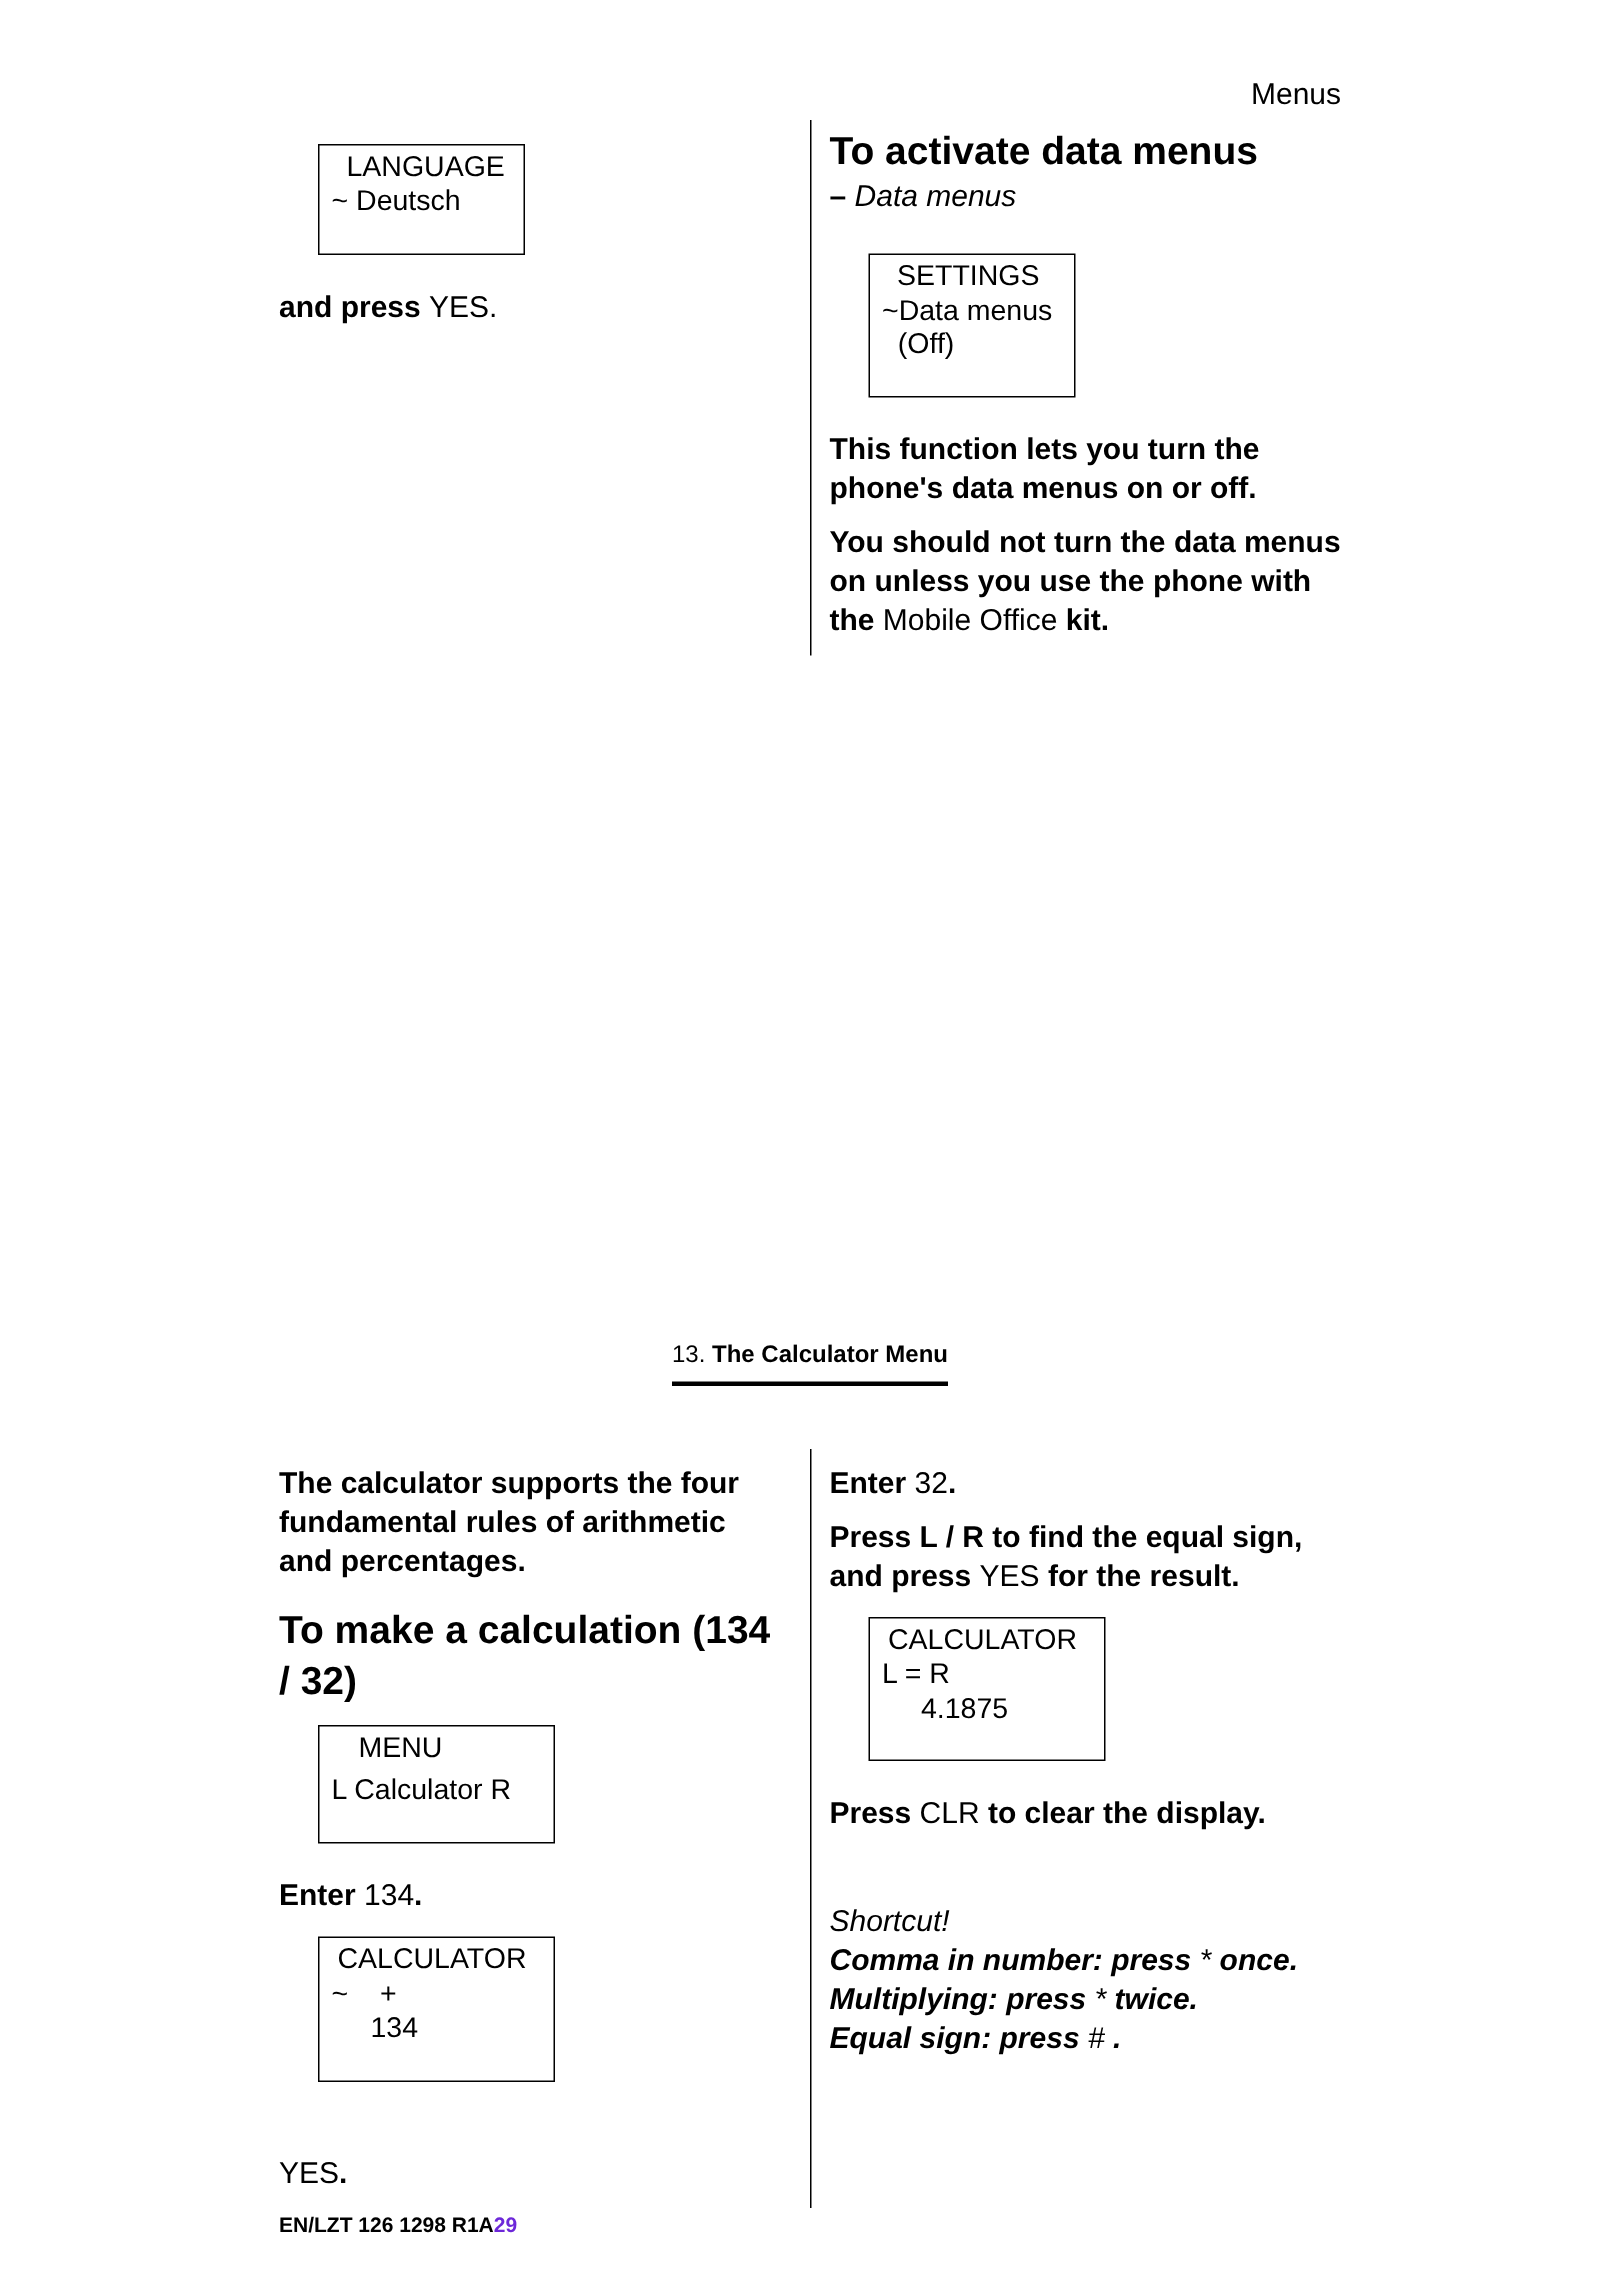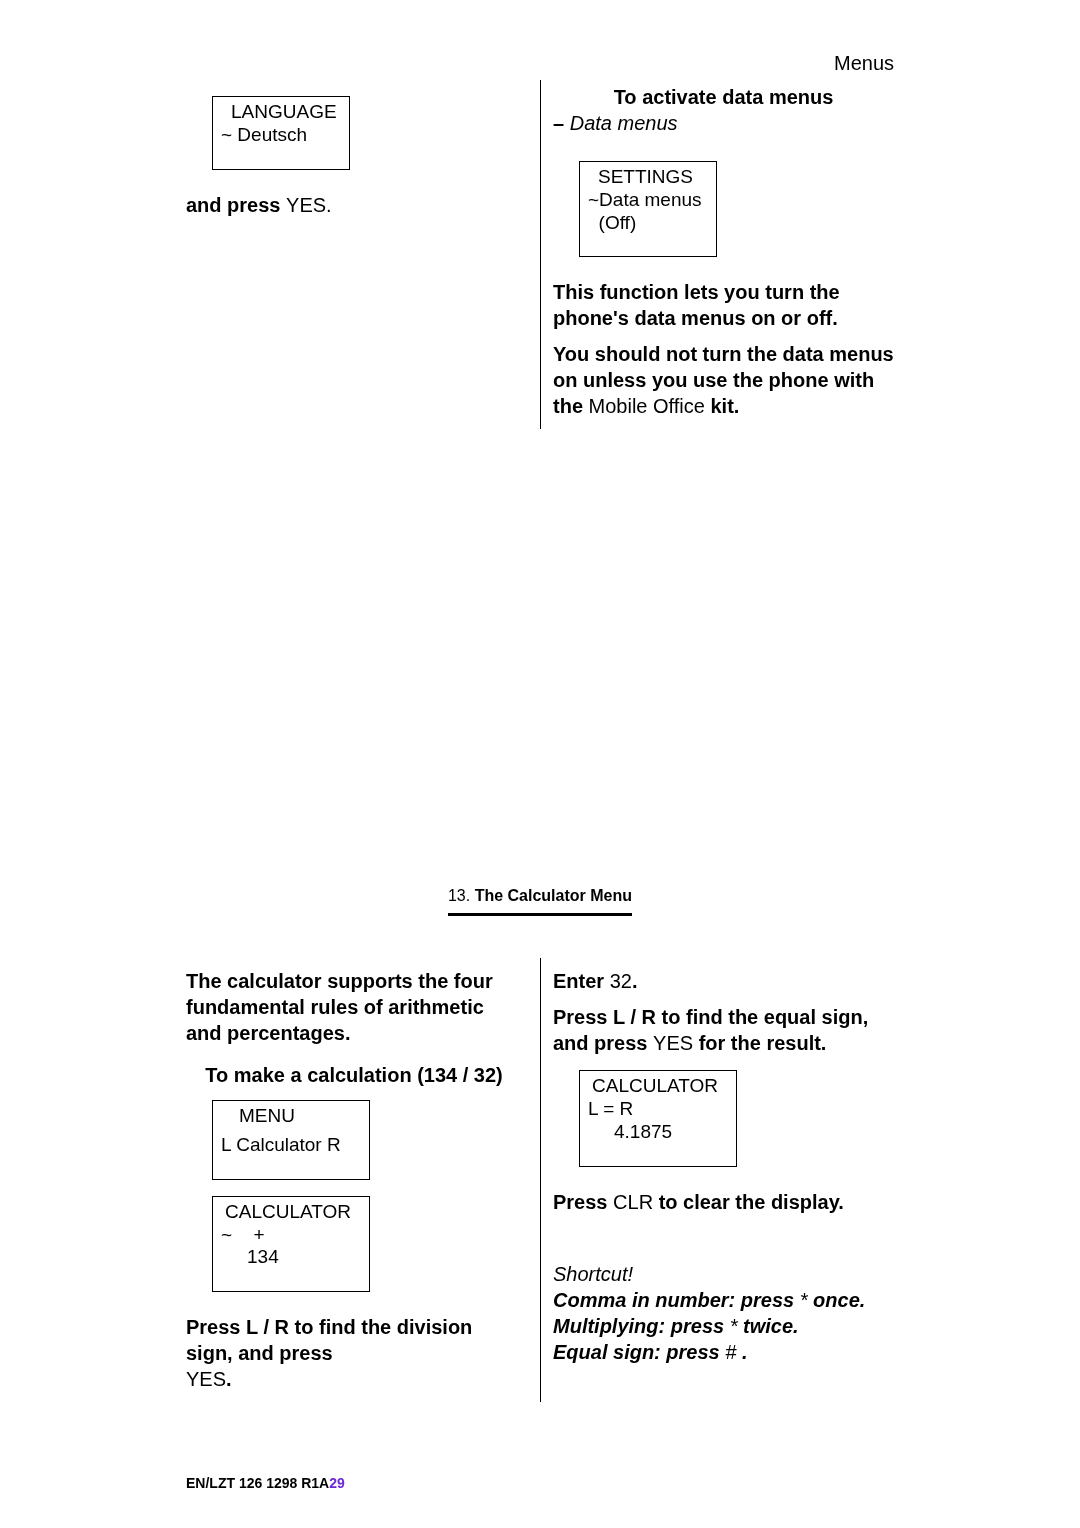--- a/index.html
+++ b/index.html
@@ -38,21 +38,21 @@
   .display-box {
     display: inline-block;
     border: 1px solid #000;
     padding: 4px 8px 22px 8px;
     margin: 4px 0 12px 26px;
     font-size: 19px;
     line-height: 1.2;
     min-width: 120px;
   }
   .display-box .line { display: block; }
-  .h2 { font-weight: bold; font-size: 20px; margin-top: 4px; margin-bottom: 0; text-align: center; }
+  .h2 { font-weight: bold; font-size: 26px; margin-top: 4px; margin-bottom: 0; }
   .sub-italic { font-style: italic; font-size: 20px; margin-bottom: 21px; }
   .b { font-weight: bold; }
   .i { font-style: italic; }
   .section-title-wrap { text-align: center; margin: 72px 0 42px; }
   .section-title {
     display: inline-block;
     font-size: 16px;
     padding-bottom: 6px;
     border-bottom: 3px solid #000;
   }
@@ -127,32 +127,35 @@
 
       <div class="display-box" style="min-width:140px;">
         <span class="line" style="padding-left:18px;">MENU</span>
         <span class="line calc-row" style="padding-top:6px;">
           <span>L</span>
           <span>Calculator</span>
           <span>R</span>
         </span>
       </div>
 
+      <div class="para">
+        <span class="b">Enter </span><span>134</span><span class="b">.</span>
+      </div>
 
       <div class="display-box" style="min-width:140px;">
         <span class="line" style="padding-left:4px;">CALCULATOR</span>
         <span class="line">
           <span>~</span>
           <span style="padding-left:16px;">+</span>
         </span>
         <span class="line" style="padding-left:26px;">134</span>
       </div>
 
       <div class="para">
-        <span class="b">Press L / R to find the division sign, and press </span><br>
+        <br>
         <span>YES</span><span class="b">.</span>
       </div>
     </div>
 
     <div class="col col-right">
       <div class="para">
         <span class="b">Enter </span><span>32</span><span class="b">.</span>
       </div>
       <div class="para">
         <span class="b">Press L / R to find the equal sign, and press </span><span>YES</span><span class="b"> for the result.</span>

